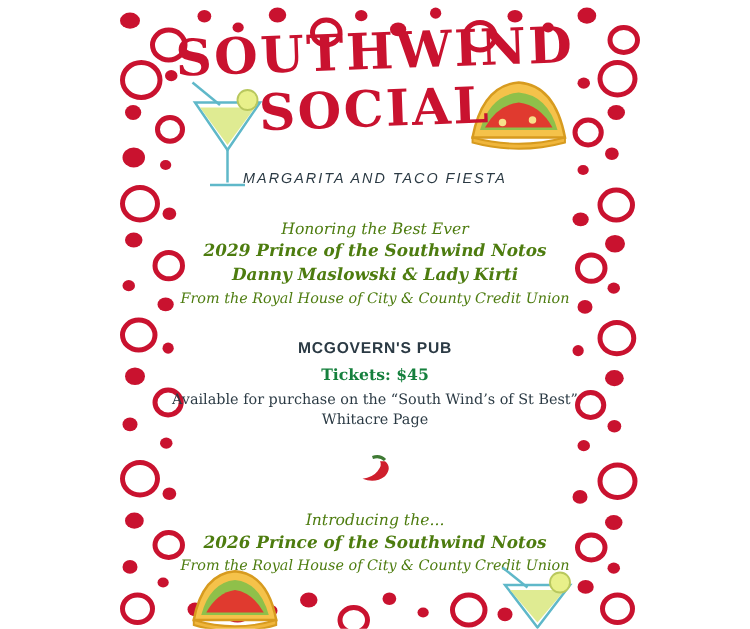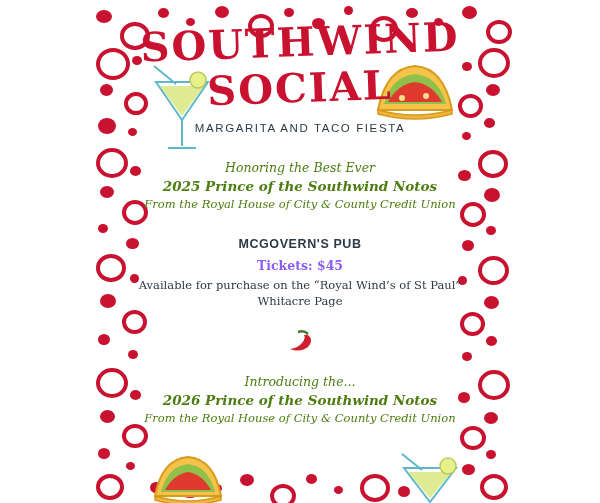--- a/index.html
+++ b/index.html
@@ -59,25 +59,26 @@
   .title-1 {
     font-size: 40px;
     transform: rotate(-2deg);
   }
   .title-2 {
     font-size: 40px;
     margin-top: 6px;
     transform: rotate(-2deg);
   }
   .subtitle {
-    margin-top: 14px;
+    margin-top: 29px;
     font-size: 11.5px;
     letter-spacing: 1.6px;
     color: #2b3a44;
     font-family: "Liberation Sans", sans-serif;
+    font-style: italic;
   }
   .section {
     margin-top: 26px;
   }
   .line {
     font-family: "DejaVu Serif", serif;
     font-style: italic;
     font-size: 12.5px;
     color: #4d7c0f;
     margin: 3px 0;
@@ -106,21 +107,21 @@
     font-weight: bold;
     font-size: 12.5px;
     letter-spacing: 0.6px;
     color: #2b3a44;
     margin-bottom: 7px;
   }
   .price {
     font-family: "DejaVu Serif", serif;
     font-weight: bold;
     font-size: 12.5px;
-    color: #8b5cf6;
+    color: #15803d;
     margin-bottom: 5px;
   }
   .note {
     font-family: "DejaVu Serif", serif;
     font-size: 11.5px;
     color: #2b3a44;
     margin: 2px 0;
   }
   .divider {
     margin: 20px auto 14px auto;
@@ -247,28 +248,29 @@
 
     <div class="title-wrap">
       <div class="title-1">SOUTHWIND</div>
       <div class="title-2">SOCIAL</div>
     </div>
 
     <div class="subtitle">MARGARITA AND TACO FIESTA</div>
 
     <div class="section">
       <div class="line">Honoring the Best Ever</div>
-      <div class="line bold">2025 Prince of the Southwind Notos</div>
+      <div class="line bold">2029 Prince of the Southwind Notos</div>
+      <div class="line bold">Danny Maslowski &amp; Lady Kirti</div>
       <div class="line small">From the Royal House of City &amp; County Credit Union</div>
     </div>
 
     <div class="event">
       <div class="venue">MCGOVERN'S PUB</div>
       <div class="price">Tickets: $45</div>
-      <div class="note">Available for purchase on the “Royal Wind’s of St Paul”</div>
+      <div class="note">Available for purchase on the “South Wind’s of St Best”</div>
       <div class="note">Whitacre Page</div>
     </div>
 
     <div class="divider">
       <svg viewBox="0 0 60 26" width="60" height="26">
         <path d="M28 4 Q34 2 38 6" stroke="#3f7a34" stroke-width="2.5" fill="none"></path>
         <path d="M38 7 Q44 12 38 19 Q30 25 20 21 Q28 20 32 15 Q36 10 34 7 Z" fill="#cf1f2d"></path>
       </svg>
     </div>
 

